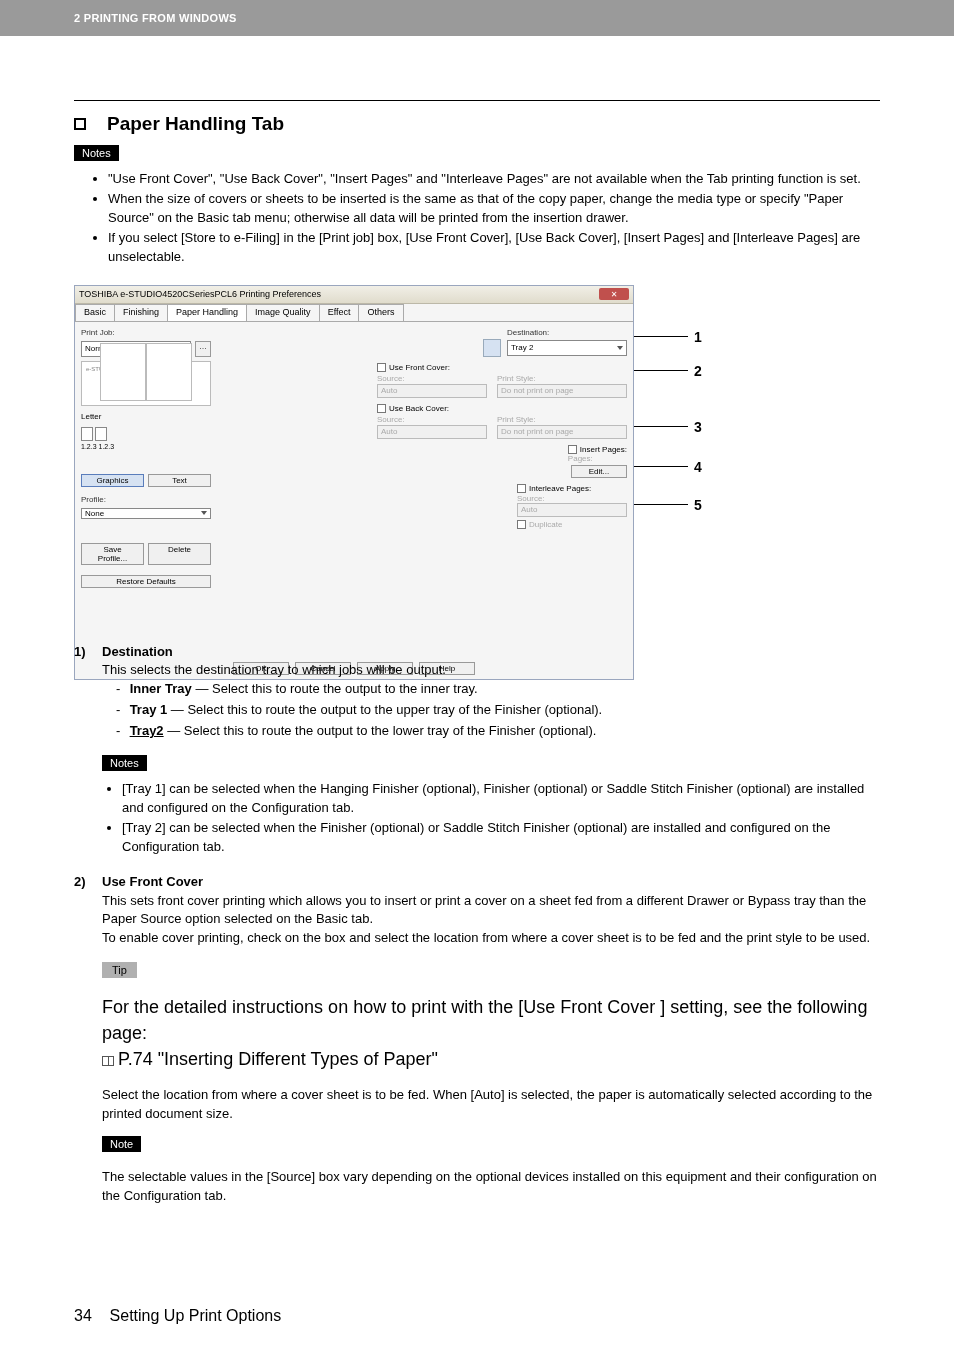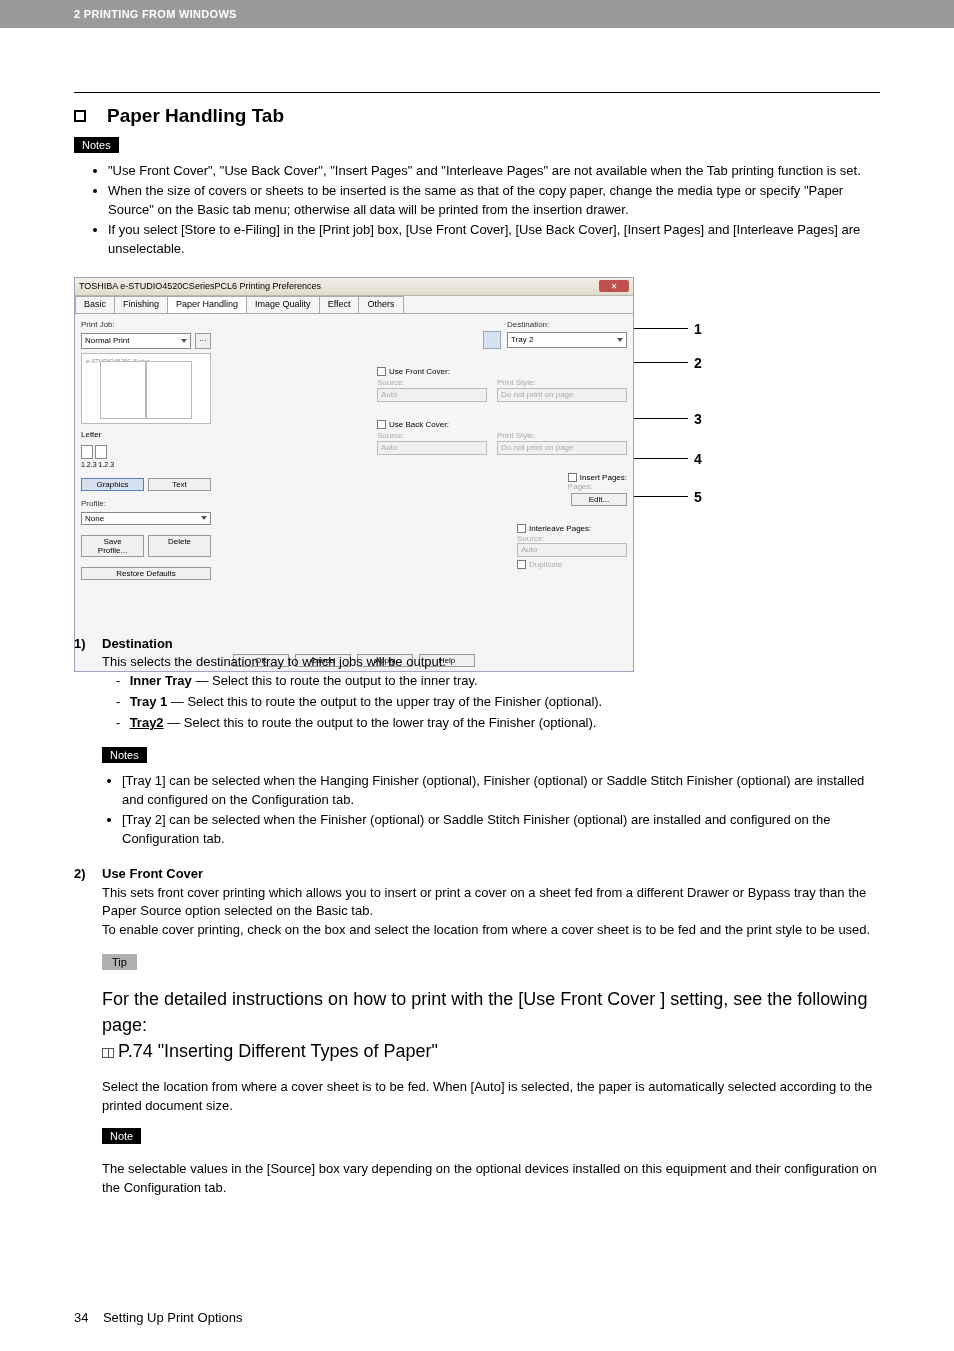--- a/index.html
+++ b/index.html
@@ -1,18 +1,18 @@
 <!DOCTYPE html>
 <html><head>
 <meta charset="utf-8">
 <style>
   * { box-sizing: border-box; margin: 0; padding: 0; }
   body { font-family: Arial, Helvetica, sans-serif; font-size: 12px; color: #000; background: #fff; }
   .page { width: 954px; min-height: 1351px; margin: 0 auto; position: relative; background: #fff; }
-  .headerbar { height: 28px; background: #9a9a9a; color: #fff; font-size: 11px; font-weight: bold; display: flex; align-items: center; padding-left: 74px; letter-spacing: 0.3px; }
+  .headerbar { height: 36px; background: #9a9a9a; color: #fff; font-size: 11px; font-weight: bold; display: flex; align-items: center; padding-left: 74px; letter-spacing: 0.3px; }
   .content { padding: 64px 74px 0 74px; }
   hr.rule { border: none; border-top: 1px solid #000; margin-bottom: 12px; }
   .section-title { display: flex; align-items: center; gap: 8px; margin-bottom: 10px; }
   .section-title .sq { width: 12px; height: 12px; border: 2px solid #000; display: inline-block; }
   .section-title h2 { font-size: 19px; font-weight: bold; margin-left: 13px; }
   .intro { font-size: 13px; line-height: 1.4; margin-bottom: 16px; }
   .label-box { display: inline-block; background: #000; color: #fff; font-size: 11px; padding: 2px 8px; margin-bottom: 8px; }
   .label-box.tip { background: #b0b0b0; color: #000; padding: 2px 10px; }
   ul.bullets { list-style: disc; padding-left: 34px; font-size: 13px; line-height: 1.5; margin-bottom: 18px; }
   .fig { position: relative; width: 630px; height: 340px; margin-bottom: 18px; }
@@ -25,27 +25,27 @@
   .dlg-body { display: flex; padding: 6px; gap: 8px; height: 272px; background:#f5f5f5;}
   .leftpane { width: 130px; display: flex; flex-direction: column; gap: 4px; }
   .smallfield { font-size: 8px; color: #333; }
   .dropdown { height: 16px; background: #fff; border: 1px solid #888; display: flex; align-items: center; justify-content: space-between; padding: 0 3px; font-size: 8px; }
   .dropdown .arr { width: 0; height: 0; border-left: 3px solid transparent; border-right: 3px solid transparent; border-top: 4px solid #555; }
   .preview { border: 1px solid #bbb; background: #fff; height: 96px; position: relative; padding: 4px; font-size: 7px; color: #666; }
   .paper-label { font-size: 8px; margin-top: 2px; }
   .page-icons { display: flex; gap: 2px; align-items: flex-end; margin-top: 2px; }
   .pgico { width: 12px; height: 14px; background: #fff; border: 1px solid #888; position: relative; }
   .sub-row { font-size: 7px; margin-top: -2px; }
-  .rowbtns { display: flex; gap: 4px; margin-top: 6px; border-radius: 6px; }
+  .rowbtns { display: flex; gap: 4px; margin-top: 20px; border-radius: 6px; }
   .btn { border: 1px solid #5a7dbb; background: #d6e2f2; font-size: 8px; padding: 1px 6px; }
   .btn.plain { background: #f0f0f0; border: 1px solid #999; }
   .rightpane { flex: 1; display: flex; flex-direction: column; gap: 6px; align-items: flex-end; }
   .destrow { display: flex; align-items: center; gap: 6px; }
   .destrow .ico { width: 18px; height: 18px; background: #d6e2f2; border: 1px solid #9ab; }
-  .chkline { display: flex; align-items: center; gap: 3px; font-size: 8px; margin-top: 12px; }
+  .chkline { display: flex; align-items: center; gap: 3px; font-size: 8px; }
   .chk { width: 9px; height: 9px; border: 1px solid #777; background: #fff; }
   .inner-fields { display: flex; gap: 10px; margin-top: 2px; }
   .fldcol { display: flex; flex-direction: column; gap: 1px; }
   .disabled-txt { color: #aaa; font-size: 8px; }
   .ddsm { width: 110px; height: 14px; border: 1px solid #bbb; background: #f0f0f0; display: flex; align-items: center; justify-content: space-between; padding: 0 3px; font-size: 8px; color: #aaa; }
   .editbtn { width: 56px; margin-left:auto; margin-top:2px; }
   .dlg-footer { position: absolute; bottom: 4px; left: 0; right: 0; display: flex; gap: 6px; justify-content: center; align-items: center; }
   .dlg-footer .btn { width: 56px; text-align: center; }
   .callouts { position: absolute; left: 560px; top: 0; height: 100%; }
   .co { position: absolute; display: flex; align-items: center; }
@@ -59,21 +59,21 @@
   ul.dash li { margin-bottom: 2px; }
   ul.dash li .dash { display: inline-block; width: 10px; }
   ul.dash li .b { font-weight: bold; }
   .link { font-weight: bold; text-decoration: underline; }
   .tipblock { padding-left: 28px; margin-top: 10px; margin-bottom:14px;}
   .tipbody { font-size: 18px; line-height: 1.45; }
   .bookicon { display: inline-block; width: 12px; height: 10px; border: 1px solid #555; position: relative; vertical-align: middle; margin-right: 4px; }
   .bookicon::after { content: ""; position: absolute; left: 50%; top: -1px; width: 1px; height: 10px; background: #555; }
   .sub-h { font-weight: bold; font-size: 13px; margin-bottom: 2px; }
   .sub-p { font-size: 13px; line-height: 1.45; margin-bottom: 12px; }
-  .footer { position: absolute; bottom: 26px; left: 74px; font-size: 13px; }
+  .footer { position: absolute; bottom: 26px; left: 74px; font-size: 16px; }
 </style>
 </head>
 <body>
 
 <div class="page">
   <div class="headerbar">
     <span>2 PRINTING FROM WINDOWS</span>
   </div>
 
   <div class="content">

